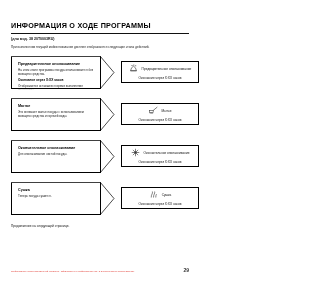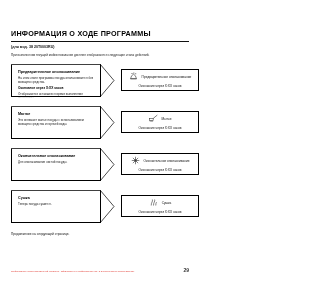--- a/index.html
+++ b/index.html
@@ -9,21 +9,21 @@
     font-family:"Liberation Sans", sans-serif;
     color:#1a1a1a;
     overflow:hidden;
     position:relative;
   }
   .page{
     position:absolute;
     left:0;top:0;
     width:200px;height:284px;
     box-sizing:border-box;
-    padding:12px 11px;
+    padding:4px 11px;
   }
   
   .title-wrap{margin-top:17px;}
   .page-title{
     font-size:7.2px;
     font-weight:bold;
     letter-spacing:.25px;
     line-height:9px;
     margin:0;
     color:#000;

